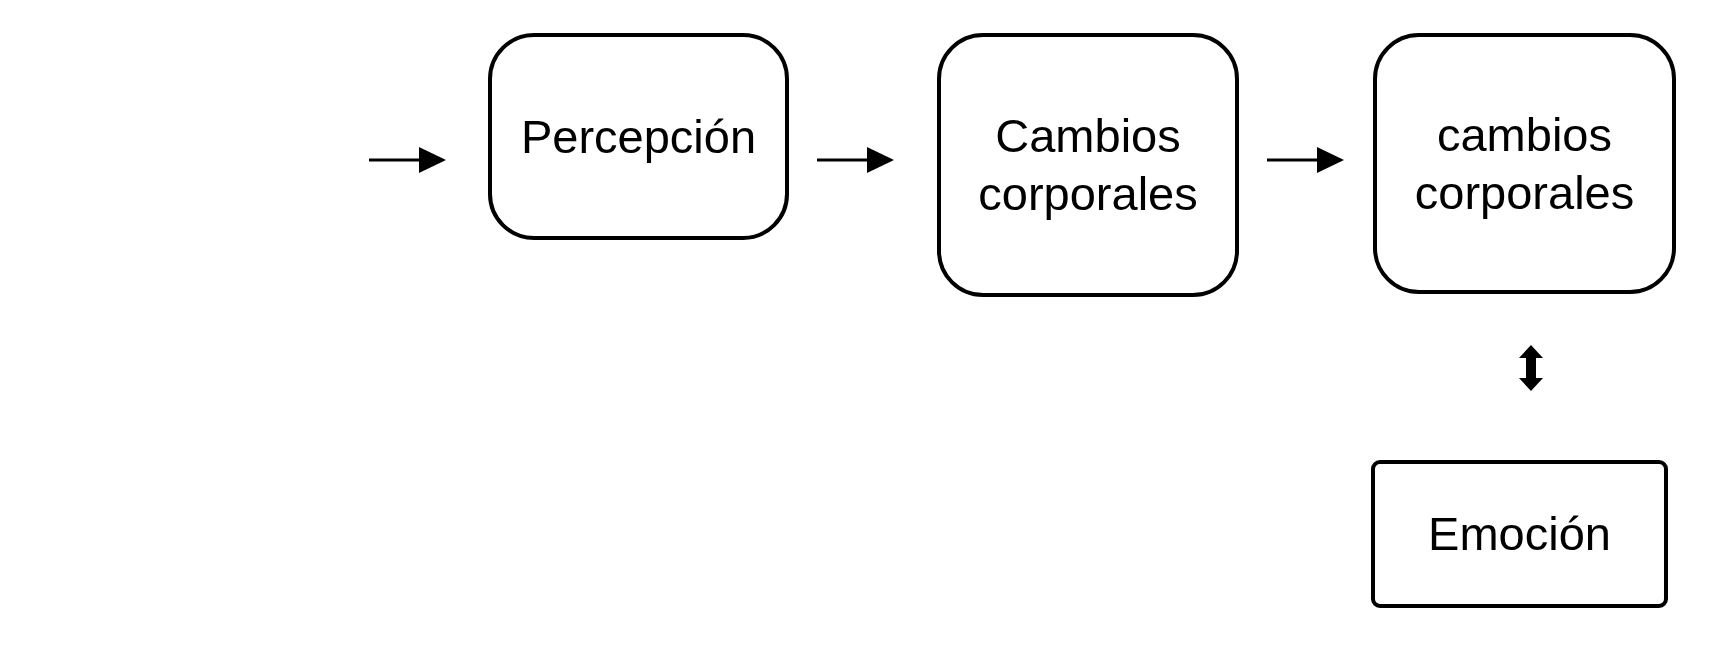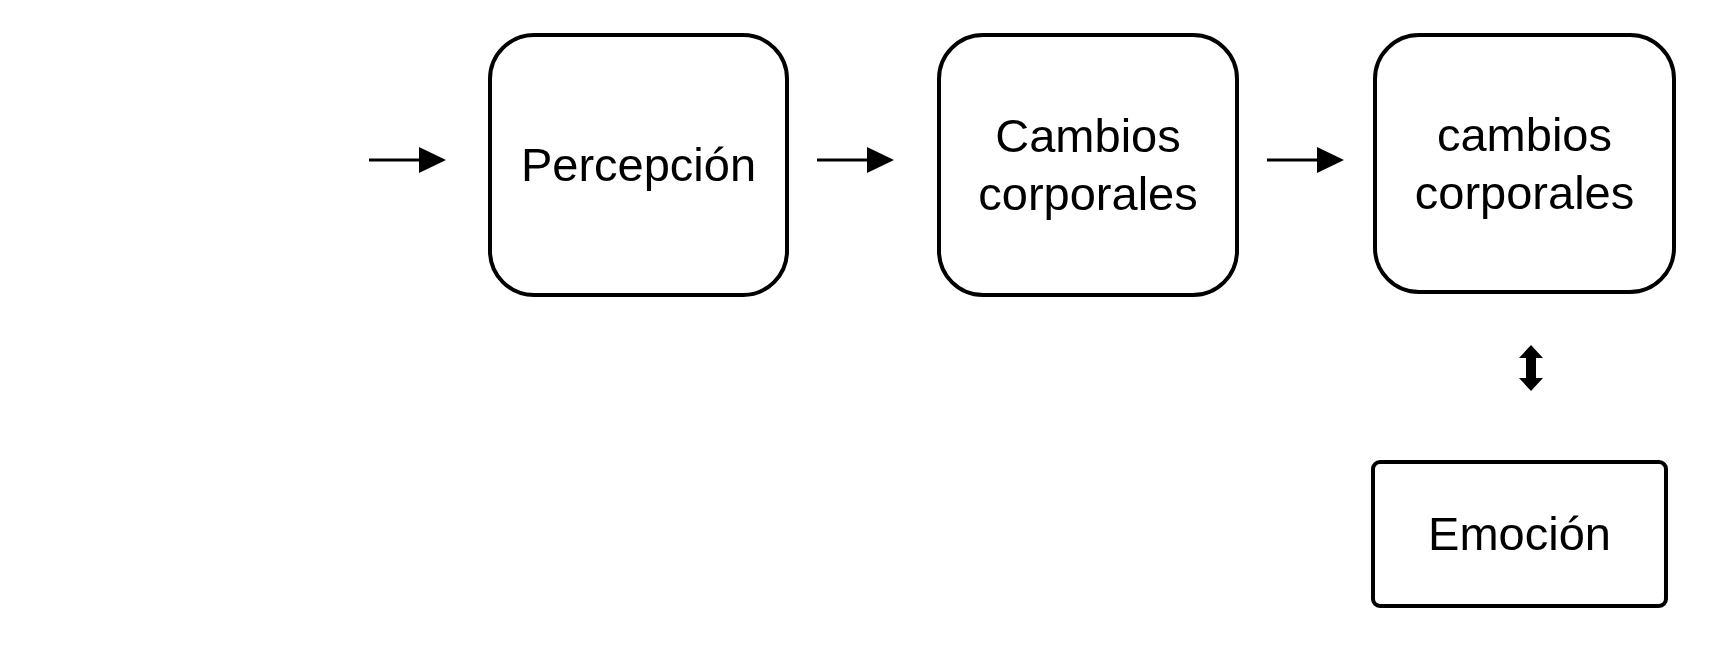--- a/index.html
+++ b/index.html
@@ -29,21 +29,21 @@
     text-align: center;
     font-size: 47px;
     line-height: 58px;
     color: #000000;
     white-space: nowrap;
   }
   .rounded-lg { border-radius: 46px; }
   .rounded-md { border-radius: 9px; }
 
   #box-object     { left: 38px;   top: 33px;  width: 302px; height: 264px; }
-  #box-perception { left: 488px;  top: 33px;  width: 301px; height: 264px; }
+  #box-perception { left: 488px;  top: 33px;  width: 301px; height: 207px; }
   #box-bodily     { left: 937px;  top: 33px;  width: 302px; height: 264px; }
   #box-feelings   { left: 1373px; top: 33px;  width: 303px; height: 261px; }
   #box-emotion    { left: 1371px; top: 460px; width: 297px; height: 148px; }
 
   .italic { font-style: italic; }
 
   .arrow { position: absolute; }
   #arrow-1 { left: 368px;  top: 145px; }
   #arrow-2 { left: 816px;  top: 145px; }
   #arrow-3 { left: 1266px; top: 145px; }

